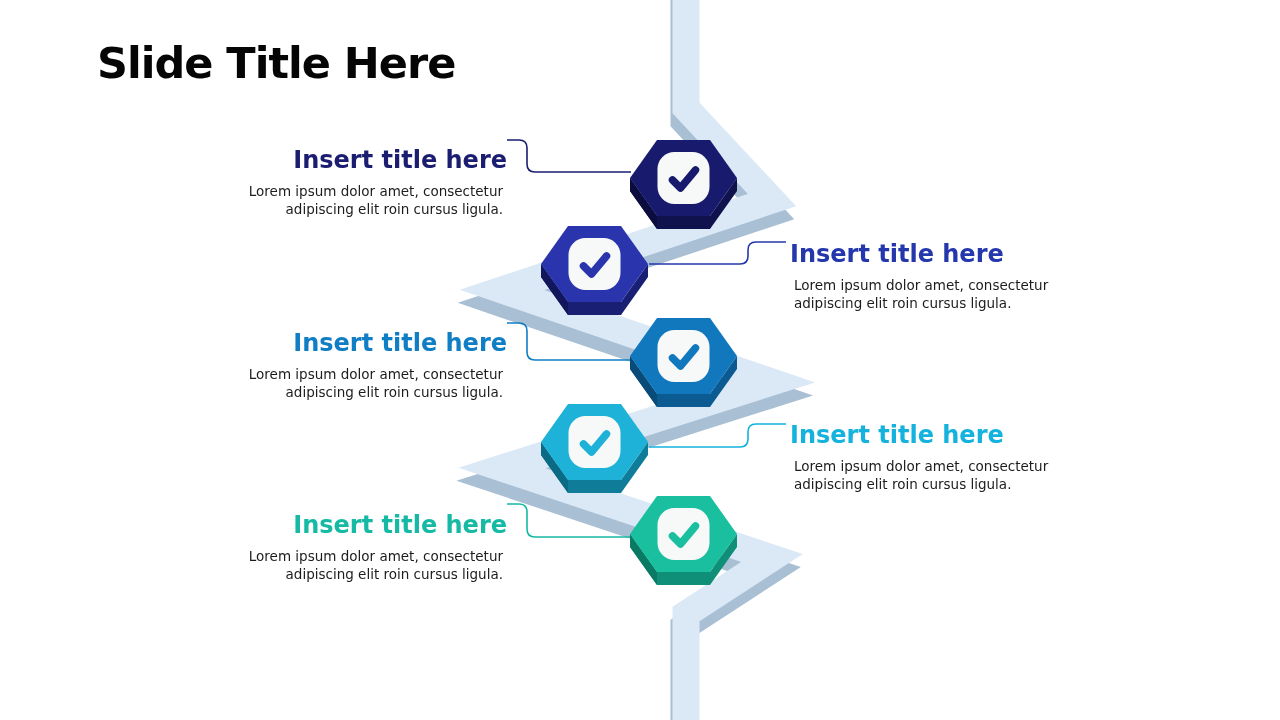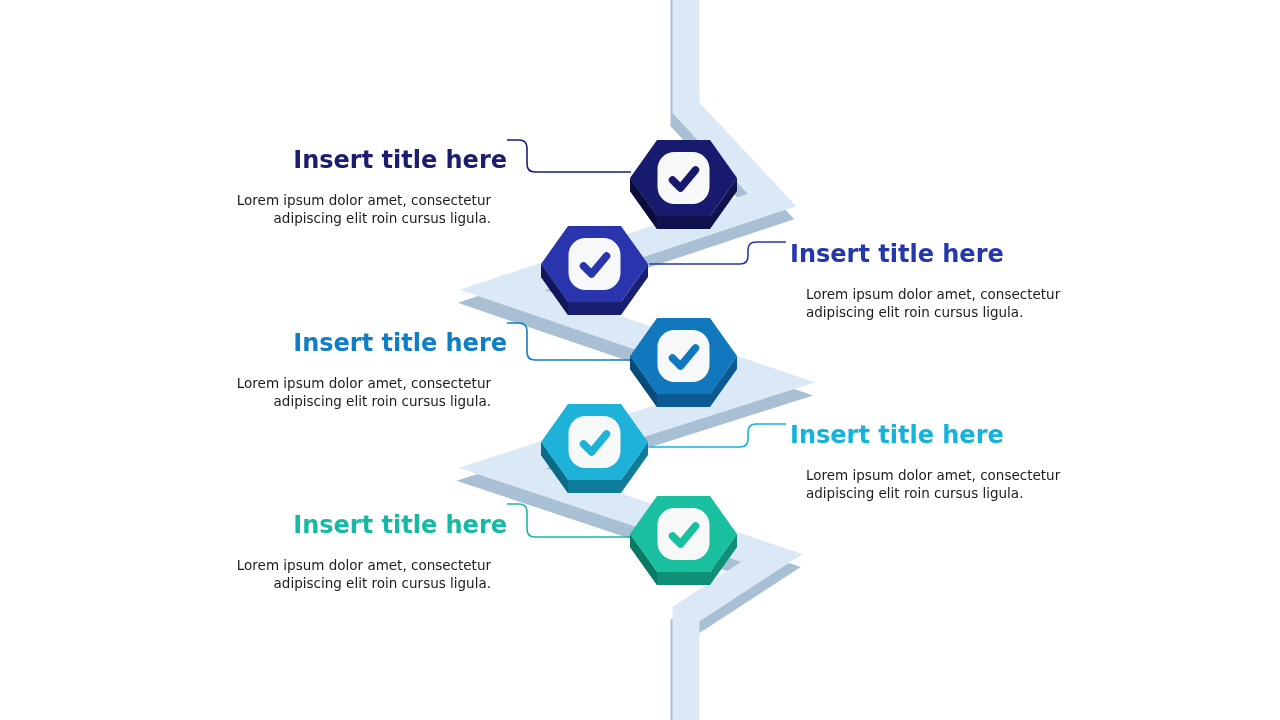--- a/index.html
+++ b/index.html
@@ -7,34 +7,35 @@
     position:relative;width:1280px;height:720px;background:#ffffff;
     overflow:hidden;font-family:"DejaVu Sans","Liberation Sans",sans-serif;
   }
   .slide-title{
     position:absolute;left:97px;top:38px;margin:0;
     font-size:43px;font-weight:700;letter-spacing:-1px;color:#050505;
   }
   .diagram-svg{position:absolute;left:0;top:0;width:1280px;height:720px;}
   .item{position:absolute;width:292px;}
   .item h2{margin:0 0 7px 0;font-size:24px;font-weight:700;line-height:1.2;}
-  .item p{margin:16px;font-size:13.5px;line-height:1.38;color:#1c1c1c;}
+  .item p{margin:4px;font-size:13.5px;line-height:1.38;color:#1c1c1c;}
   .item-left{text-align:right;}
   .item-right{text-align:left;}
   .pos-1{left:215px;top:146px;}
   .pos-2{left:790px;top:240px;}
   .pos-3{left:215px;top:329px;}
   .pos-4{left:790px;top:421px;}
   .pos-5{left:215px;top:511px;}
 </style>
 </head>
 <body>
 
 <div class="canvas">
 
+  <h1 class="slide-title">Slide Title Here</h1>
 
   <svg class="diagram-svg" width="1280" height="720" viewBox="0 0 1280 720">
 
     <g transform="translate(-2,13)">
       <polyline points="686,-20 686,108 772,200 502,290 772,382 502,468 772,558 686,614 686,740" fill="none" stroke-width="27" stroke-linejoin="miter" stroke-miterlimit="6" stroke="#a9bfd4"></polyline>
     </g>
 
     <polyline points="686,-20 686,108 772,200 502,290 772,382 502,468 772,558 686,614 686,740" fill="none" stroke-width="27" stroke-linejoin="miter" stroke-miterlimit="6" stroke="#dbe9f7"></polyline>
 
     <path d="M 507 140 H 519 Q 527 140 527 148 V 164 Q 527 172 535 172 H 631" fill="none" stroke-width="1.6" stroke="#1b1d70"></path>

